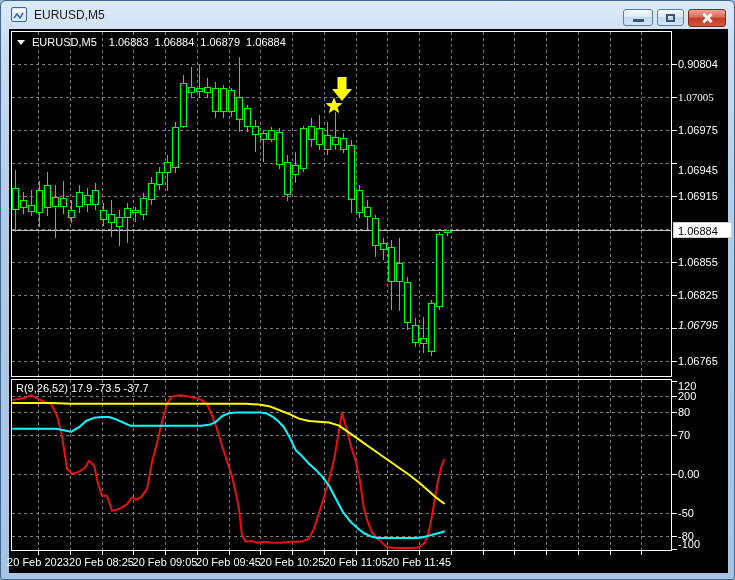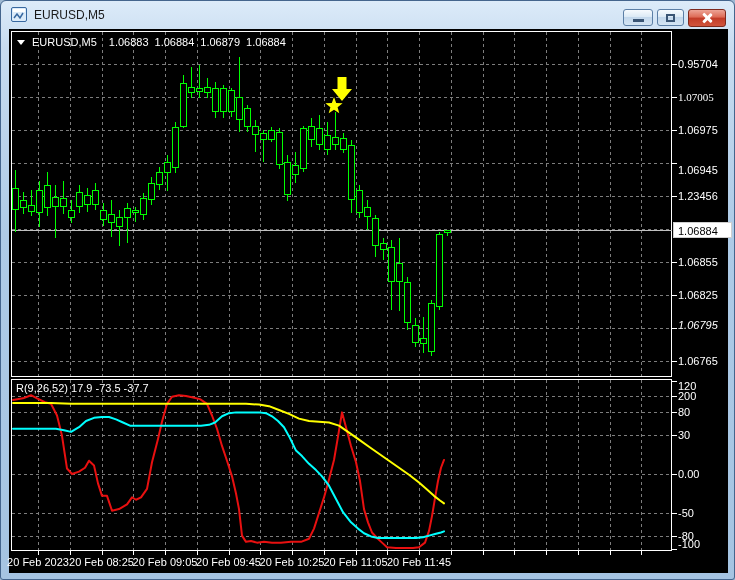--- a/index.html
+++ b/index.html
@@ -288,46 +288,46 @@
           <polyline points="4,399.76 17,399.76 32,399.76 47,399.76 55,401.32 62,402.88 70,398.2 77,391.96 85,388.84 93,388.06 100,388.06 107,390.4 114,393.52 121,396.64 132,396.64 144,396.64 157,396.64 170,396.64 182,396.64 192,396.64 200,395.86 206,393.52 213,387.28 220,384.15999999999997 227,383.38 234,383.38 242,383.38 250,383.38 257,384.15999999999997 263,387.28 269,391.96 275,398.2 281,409.12 287,421.6 293,427.06 300,434.86 307,441.1 313,447.34 320,456.7 327,469.96 334,483.22 342,493.36 349,499.6 355,504.28 362,507.4 369,508.96 377,508.96 385,508.96 392,508.96 400,508.96 407,508.96 414,508.18 420,506.62 426,505.06 432,503.5 435,502.33" fill="none" stroke="#00ffff" stroke-width="2" stroke-linejoin="round" stroke-linecap="round"></polyline>
           <polyline points="4,374.02 22,374.02 42,374.02 62,374.8 82,374.8 102,374.8 122,374.8 142,374.8 162,374.8 182,374.8 202,374.8 222,374.8 237,374.8 250,375.58 260,377.14 270,381.04 280,384.94 290,389.62 300,391.96 310,392.74 320,393.52 330,396.64 340,403.65999999999997 350,410.68 360,417.7 370,424.72 380,431.74 390,438.76 400,445.78 410,453.58 418,460.6 425,466.84 431,471.52 435,474.406" fill="none" stroke="#ffff00" stroke-width="2" stroke-linejoin="round" stroke-linecap="round"></polyline>
         </g>
       <g id="signal-layer" clip-path="url(#mainClip)">
           <path d="M328.5 48 L337.5 48 L337.5 60 L343 60 L333 72 L323 60 L328.5 60 Z" fill="#ffff00"></path>
           <path d="M325 68 L327.2 73.9 L333.6 74.2 L328.6 78.2 L330.3 84.3 L325 80.8 L319.7 84.3 L321.4 78.2 L316.4 74.2 L322.8 73.9 Z" fill="#ffff00"></path>
         </g>
     </svg>
 
     <div id="axis-layer">
-        <div class="pricelabel" style="top: 28.9px;">0.95704</div>
+        <div class="pricelabel" style="top: 28.9px;">0.90804</div>
         <div class="tick" style="left: 663px; top: 34.9px; width: 5px; height: 1px;"></div>
         <div class="pricelabel" style="top: 61.9px; font-family: Liberation Serif, serif;">1.07005</div>
         <div class="tick" style="left: 663px; top: 67.9px; width: 5px; height: 1px;"></div>
         <div class="pricelabel" style="top: 94.9px;">1.06975</div>
         <div class="tick" style="left: 663px; top: 100.9px; width: 5px; height: 1px;"></div>
         <div class="pricelabel" style="top: 135px;">1.06945</div>
         <div class="tick" style="left: 663px; top: 133.9px; width: 5px; height: 1px;"></div>
-        <div class="pricelabel" style="top: 160.9px;">1.23456</div>
+        <div class="pricelabel" style="top: 160.9px;">1.06915</div>
         <div class="tick" style="left: 663px; top: 166.9px; width: 5px; height: 1px;"></div>
         <div class="pricelabel" style="top: 226.9px;">1.06855</div>
         <div class="tick" style="left: 663px; top: 232.9px; width: 5px; height: 1px;"></div>
         <div class="pricelabel" style="top: 259.9px;">1.06825</div>
         <div class="tick" style="left: 663px; top: 265.9px; width: 5px; height: 1px;"></div>
         <div class="pricelabel" style="top: 290px; font-style: italic;">1.06795</div>
         <div class="tick" style="left: 663px; top: 298.9px; width: 5px; height: 1px;"></div>
         <div class="pricelabel" style="top: 325.9px;">1.06765</div>
         <div class="tick" style="left: 663px; top: 331.9px; width: 5px; height: 1px;"></div>
         <div class="bidbox" style="top: 193px; background: rgb(255, 255, 255); color: rgb(0, 0, 0);">1.06884</div>
         <div class="indlabel" style="top: 351px;">120</div>
         <div class="tick" style="left: 663px; top: 352px; width: 5px; height: 1px;"></div>
         <div class="indlabel" style="top: 361px;">200</div>
         <div class="tick" style="left: 663px; top: 367px; width: 5px; height: 1px;"></div>
         <div class="indlabel" style="top: 376.6px;">80</div>
         <div class="tick" style="left: 663px; top: 382.6px; width: 5px; height: 1px;"></div>
-        <div class="indlabel" style="top: 400px;">30</div>
+        <div class="indlabel" style="top: 400px;">70</div>
         <div class="tick" style="left: 663px; top: 406px; width: 5px; height: 1px;"></div>
         <div class="indlabel" style="top: 439px;">0.00</div>
         <div class="tick" style="left: 663px; top: 445px; width: 5px; height: 1px;"></div>
         <div class="indlabel" style="top: 478px;">-50</div>
         <div class="tick" style="left: 663px; top: 484px; width: 5px; height: 1px;"></div>
         <div class="indlabel" style="top: 501.4px;">-80</div>
         <div class="tick" style="left: 663px; top: 507.4px; width: 5px; height: 1px;"></div>
         <div class="indlabel" style="top: 509px;">-100</div>
         <div class="tick" style="left: 663px; top: 520px; width: 5px; height: 1px;"></div>
         <div class="timelabel" style="left: 29px;">20 Feb 2023</div>

